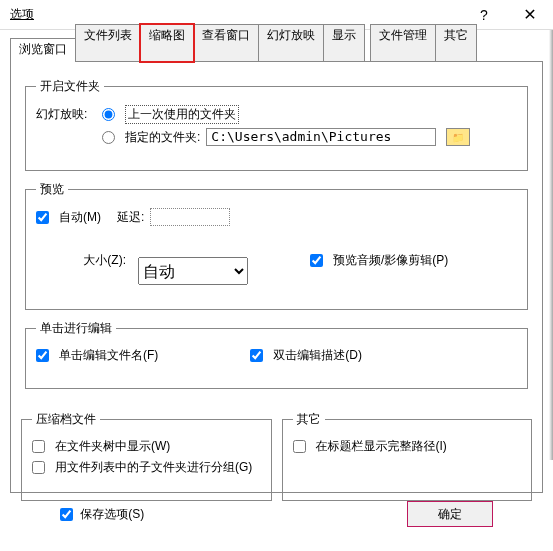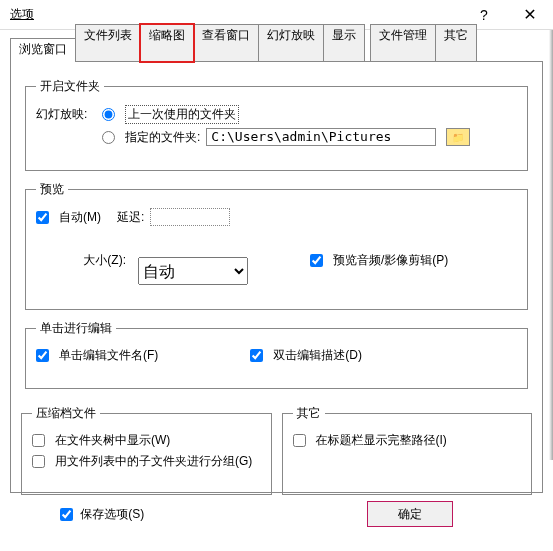--- a/index.html
+++ b/index.html
@@ -111,26 +111,25 @@
     width: 80px; height: 18px;
     display: inline-block;
   }
   select {
     font-size: 16px;
     height: 28px;
     width: 110px;
     margin-top: 21px;
   }
   .sidebyside { display: flex; gap: 10px; }
-  .sidebyside > fieldset { flex: 1; margin: 6px 0; }
+  .sidebyside > fieldset { flex: 1; margin: 12px 0; }
   .footer {
     display: flex;
     align-items: center;
     padding: 8px 20px 0 20px;
-    gap: 40px;
   }
   .btn {
     border: 1px solid #be185d;
     background: #f0f0f0;
     padding: 4px 30px;
     font-size: 12px;
     height: 26px;
   }
   .footer .spacer { flex: 1; }
   .shadow {

